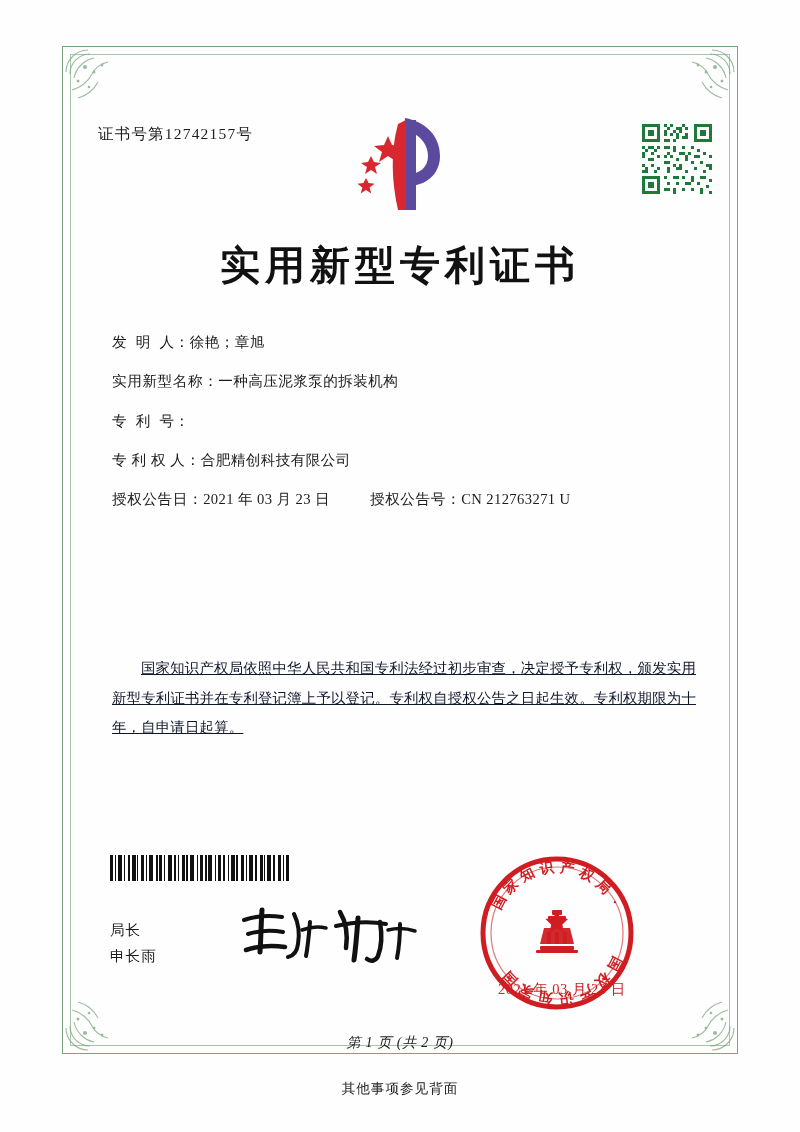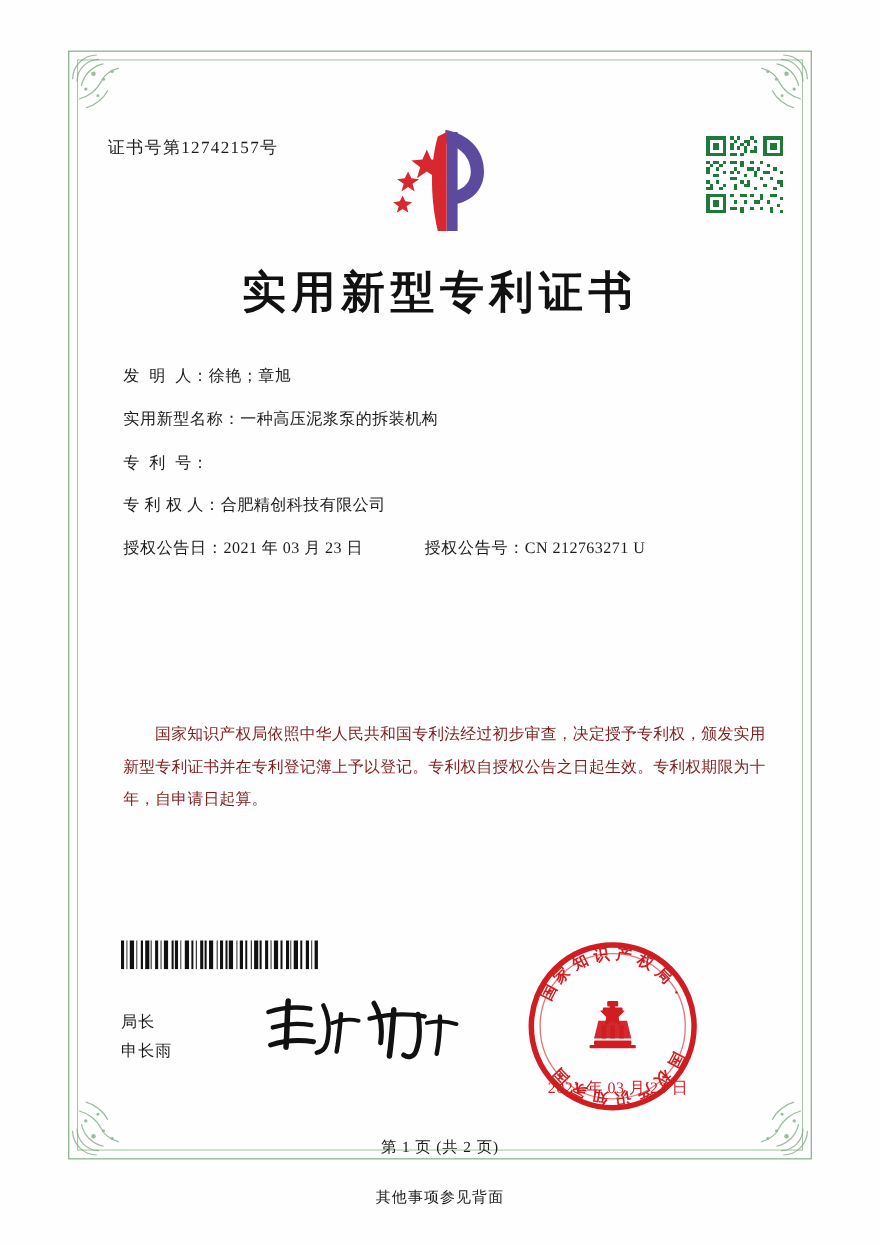--- a/index.html
+++ b/index.html
@@ -116,38 +116,39 @@
   }
   .f-value {
     flex: 1 1 auto;
     letter-spacing: 0.4px;
   }
   .f-value .second-line {
     display: block;
     margin-top: 7px;
   }
   .field-row.two-col .f-label2 {
-    margin-left: 56px;
+    margin-left: 40px;
     white-space: pre;
     letter-spacing: 0.6px;
   }
   .field-row.two-col .f-value2 {
     letter-spacing: 0.4px;
   }
 
   
   .body-text {
     position: absolute;
     left: 112px;
     top: 654px;
     width: 584px;
     font-size: 14.4px;
     line-height: 2.05;
     text-align: justify;
-    color: #7f1d1d;
+    color: #0f172a;
+    text-decoration: underline;
   }
   .body-text p {
     margin: 0 0 4px 0;
     text-indent: 29px;
     letter-spacing: 0.2px;
   }
 
   
   .barcode {
     position: absolute;
@@ -204,20 +205,21 @@
 
   
   .page-no {
     position: absolute;
     left: 0; right: 0;
     top: 1034px;
     text-align: center;
     font-size: 14px;
     letter-spacing: 0.8px;
     color: #1b1b1b;
+    font-style: italic;
   }
   .foot-note {
     position: absolute;
     left: 0; right: 0;
     top: 1080px;
     text-align: center;
     font-size: 13.6px;
     letter-spacing: 1px;
     color: #1b1b1b;
   }

